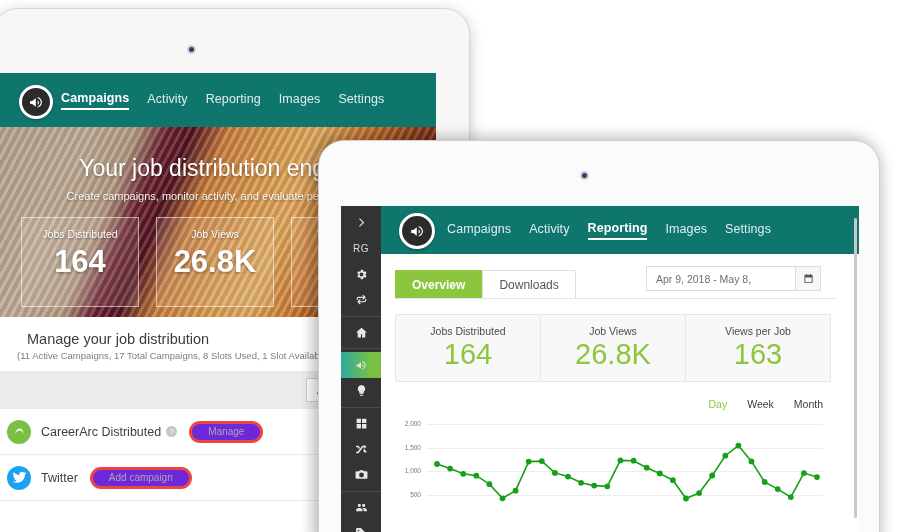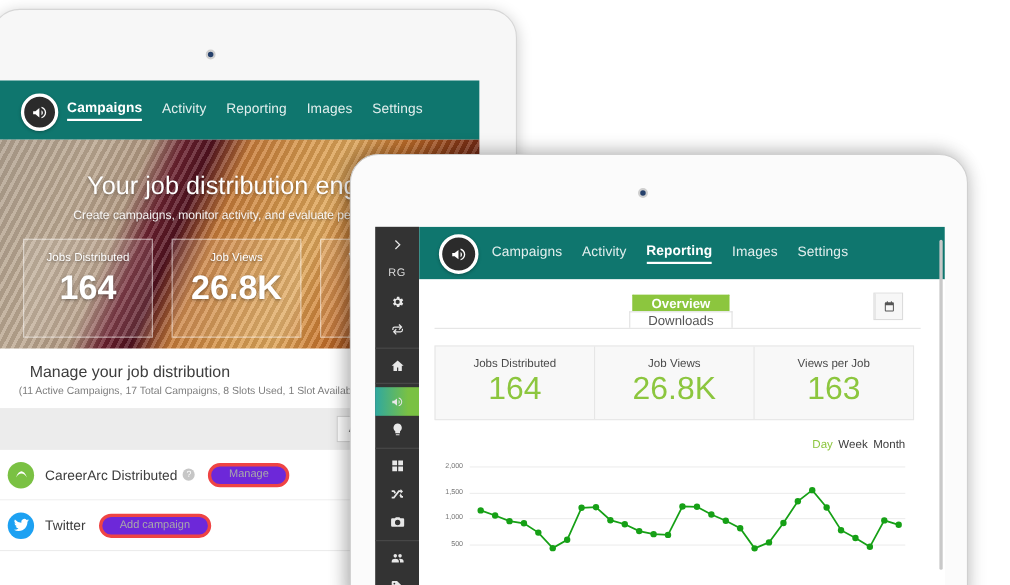--- a/index.html
+++ b/index.html
@@ -151,21 +151,21 @@
     cursor:pointer; position:relative;
   }
   .sb-item svg { width:13px; height:13px; fill:#e8e8e8; }
   .sb-item.text { font-size:10px; color:#dcdcdc; letter-spacing:.5px;text-align:right; }
   .sb-item.active { background:linear-gradient(90deg,#2fa8a0 0%,#7ac143 75%); }
   .sb-div { width:40px; height:1px; background:#4a4a4a; margin:3px 0; flex:0 0 auto; }
 
   
   #t2main { flex:1; background:#fff; position:relative; overflow:hidden; }
   #t2body { position:relative; padding:14px 16px 0 14px; background:#fff; height:292px; }
-  .tabrow { display:flex; align-items:center; height:30px; position:relative;flex-direction:column; }
+  .tabrow { display:flex; align-items:flex-end; height:30px; position:relative; }
   .rtab {
     height:28px; padding:0 16px; display:flex; align-items:center; justify-content:center;
     font-size:12px; color:#555; background:#fff; border:1px solid #e0e0e0;
     border-bottom:none; cursor:pointer; white-space:nowrap;
   }
   .rtab.active { background:#8cc63e; color:#fff; font-weight:bold; border-color:#8cc63e; }
   .daterange {
     position:absolute; right:22px; top:-2px; display:flex; height:25px;
     border:1px solid #dcdcdc; background:#fff;
   }
@@ -184,21 +184,21 @@
     margin-top:16px; display:flex; border:1px solid #e6e6e6; background:#f8f8f8;
     width:436px;
   }
   .statcard { flex:1; padding:10px 0 12px; text-align:center; border-right:1px solid #e6e6e6; }
   .statcard:last-child { border-right:none; }
   .statcard .lbl { font-size:10.5px; color:#4a4a4a; }
   .statcard .val { font-size:29px; color:#8cc63e; font-weight:300; margin-top:2px; line-height:1.05; }
 
   
   #chartwrap { position:relative; margin-top:16px; width:436px; height:120px; }
-  .gran { position:absolute; right:8px; top:0; display:flex; gap:5px;text-align:center; }
+  .gran { position:absolute; right:8px; top:0; display:flex; gap:20px;text-align:center; }
   .gran span { font-size:10.5px; color:#3d3d3d; cursor:pointer; }
   .gran span.active { color:#8cc63e; }
   #plot { position:absolute; left:0; top:24px; width:436px; height:96px; }
   .ylab { position:absolute; font-size:6.5px; color:#777; text-align:right; width:26px; }
   .gline { position:absolute; left:32px; right:8px; height:1px; background:#ededed; }
 
   
   #t2scroll {
     position:absolute; right:2px; top:12px; width:3px; height:300px;
     background:#c9c9c9; border-radius:2px;
@@ -372,20 +372,21 @@
             <div class="navlink">Images</div>
             <div class="navlink">Settings</div>
           </div>
         </div>
 
         <div id="t2body">
           <div class="tabrow">
             <div class="rtab active">Overview</div>
             <div class="rtab">Downloads</div>
             <div class="daterange">
+              <div class="dtxt">Apr 9, 2018 - May 8,</div>
               <div class="dbtn">
                 <svg viewBox="0 0 24 24">
                     <path d="M7 2v2H5a2 2 0 0 0-2 2v14a2 2 0 0 0 2 2h14a2 2 0 0 0 2-2V6a2 2 0 0 0-2-2h-2V2h-2v2H9V2zm12 8v10H5V10z"></path>
                   </svg>
               </div>
             </div>
           </div>
           <div class="tab-underline"></div>
 
           <div class="statcards">

